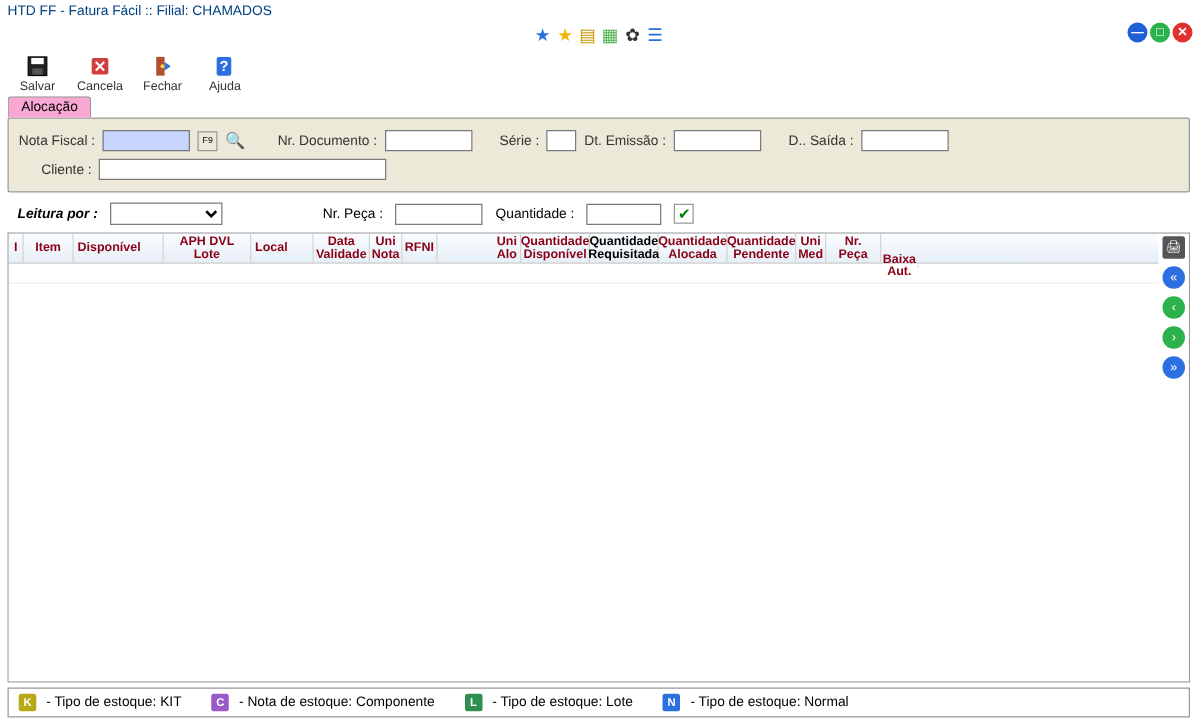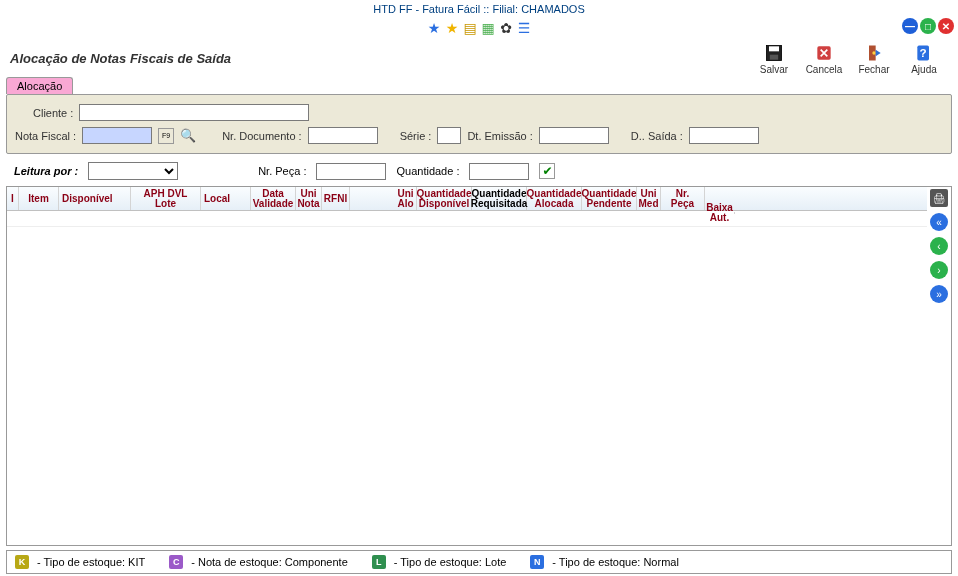--- a/index.html
+++ b/index.html
@@ -1,17 +1,17 @@
 <!DOCTYPE html>
 <html><head>
 <meta charset="utf-8">
 <style>
   * { box-sizing: border-box; font-family: Tahoma, Arial, sans-serif; }
   body { margin: 0; padding: 0; background: #fff; width: 958px; height: 576px; overflow: hidden; font-size: 11px; }
-  .app-title-bar { height: 18px; padding: 2px 6px; font-size: 11px; color: #004080; display: flex; align-items: center; justify-content: center; }
+  .app-title-bar { height: 18px; padding: 2px 6px; font-size: 11px; color: #004080; display: flex; align-items: center; justify-content: flex-start; }
   .top-icons-row { display: flex; justify-content: center; align-items: center; height: 20px; position: relative; }
   .center-icons { display: flex; gap: 2px; }
   .center-icons .ic { width: 16px; height: 16px; display: flex; align-items: center; justify-content: center; font-size: 14px; }
   .window-controls { position: absolute; right: 4px; top: 0; display: flex; gap: 2px; }
   .win-btn { width: 16px; height: 16px; border-radius: 50%; display: flex; align-items: center; justify-content: center; font-weight: bold; font-size: 10px; color: #fff; }
   .win-min { background: #1e5fd8; }
   .win-max { background: #2bb24c; }
   .win-cls { background: #e03030; }
   .page-title-row { display: flex; align-items: center; justify-content: space-between; padding: 4px 10px 2px 10px; }
   .page-title { font-weight: bold; font-style: italic; font-size: 13px; color: #333; }
@@ -75,21 +75,20 @@
     <span class="ic" style="color:#2b6fe0;">☰</span>
   </div>
   <div class="window-controls">
     <span class="win-btn win-min">—</span>
     <span class="win-btn win-max">□</span>
     <span class="win-btn win-cls">✕</span>
   </div>
 </div>
 
 <div class="page-title-row">
-  <div class="page-title">Alocação de Notas Fiscais de Saída</div>
   <div class="action-icons">
     <div class="action-icon">
       <div class="svg-box">
           <svg viewBox="0 0 24 24" width="20" height="20">
             <rect x="3" y="3" width="18" height="18" fill="#222" stroke="#000"></rect>
             <rect x="6" y="4" width="12" height="6" fill="#fff"></rect>
             <rect x="7" y="14" width="10" height="6" fill="#555"></rect>
           </svg>
         </div>
       <span>Salvar</span>
@@ -123,41 +122,41 @@
       <span>Ajuda</span>
     </div>
   </div>
 </div>
 
 <div class="tab-strip">
   <span class="tab">Alocação</span>
 </div>
 
 <div class="form-panel">
-  <div class="form-row">
-    <span style="width:12px;"></span>
-    <label>Cliente :</label>
-    <input class="inp cli" value="" style="">
-  </div>
   <div class="form-row">
     <label>Nota Fiscal :</label>
     <input class="inp nf" value="" style="">
     <span class="lookup">F9</span>
     <span class="search-ic">🔍</span>
     <span style="width:14px;"></span>
     <label>Nr. Documento :</label>
     <input class="inp nd" value="" style="">
     <span style="width:10px;"></span>
     <label>Série :</label>
     <input class="inp sr" value="" style="">
     <label>Dt. Emissão :</label>
     <input class="inp dt" value="" style="">
     <span style="width:10px;"></span>
     <label>D.. Saída :</label>
     <input class="inp dt" value="" style="">
+  </div>
+  <div class="form-row">
+    <span style="width:12px;"></span>
+    <label>Cliente :</label>
+    <input class="inp cli" value="" style="">
   </div>
 </div>
 
 <div class="second-panel">
   <label><b><em>Leitura por :</em></b></label>
   <select class="combo"></select>
   <span style="width:60px;"></span>
   <label>Nr. Peça :</label>
   <input class="num" value="" style="">
   <label>Quantidade :</label>

